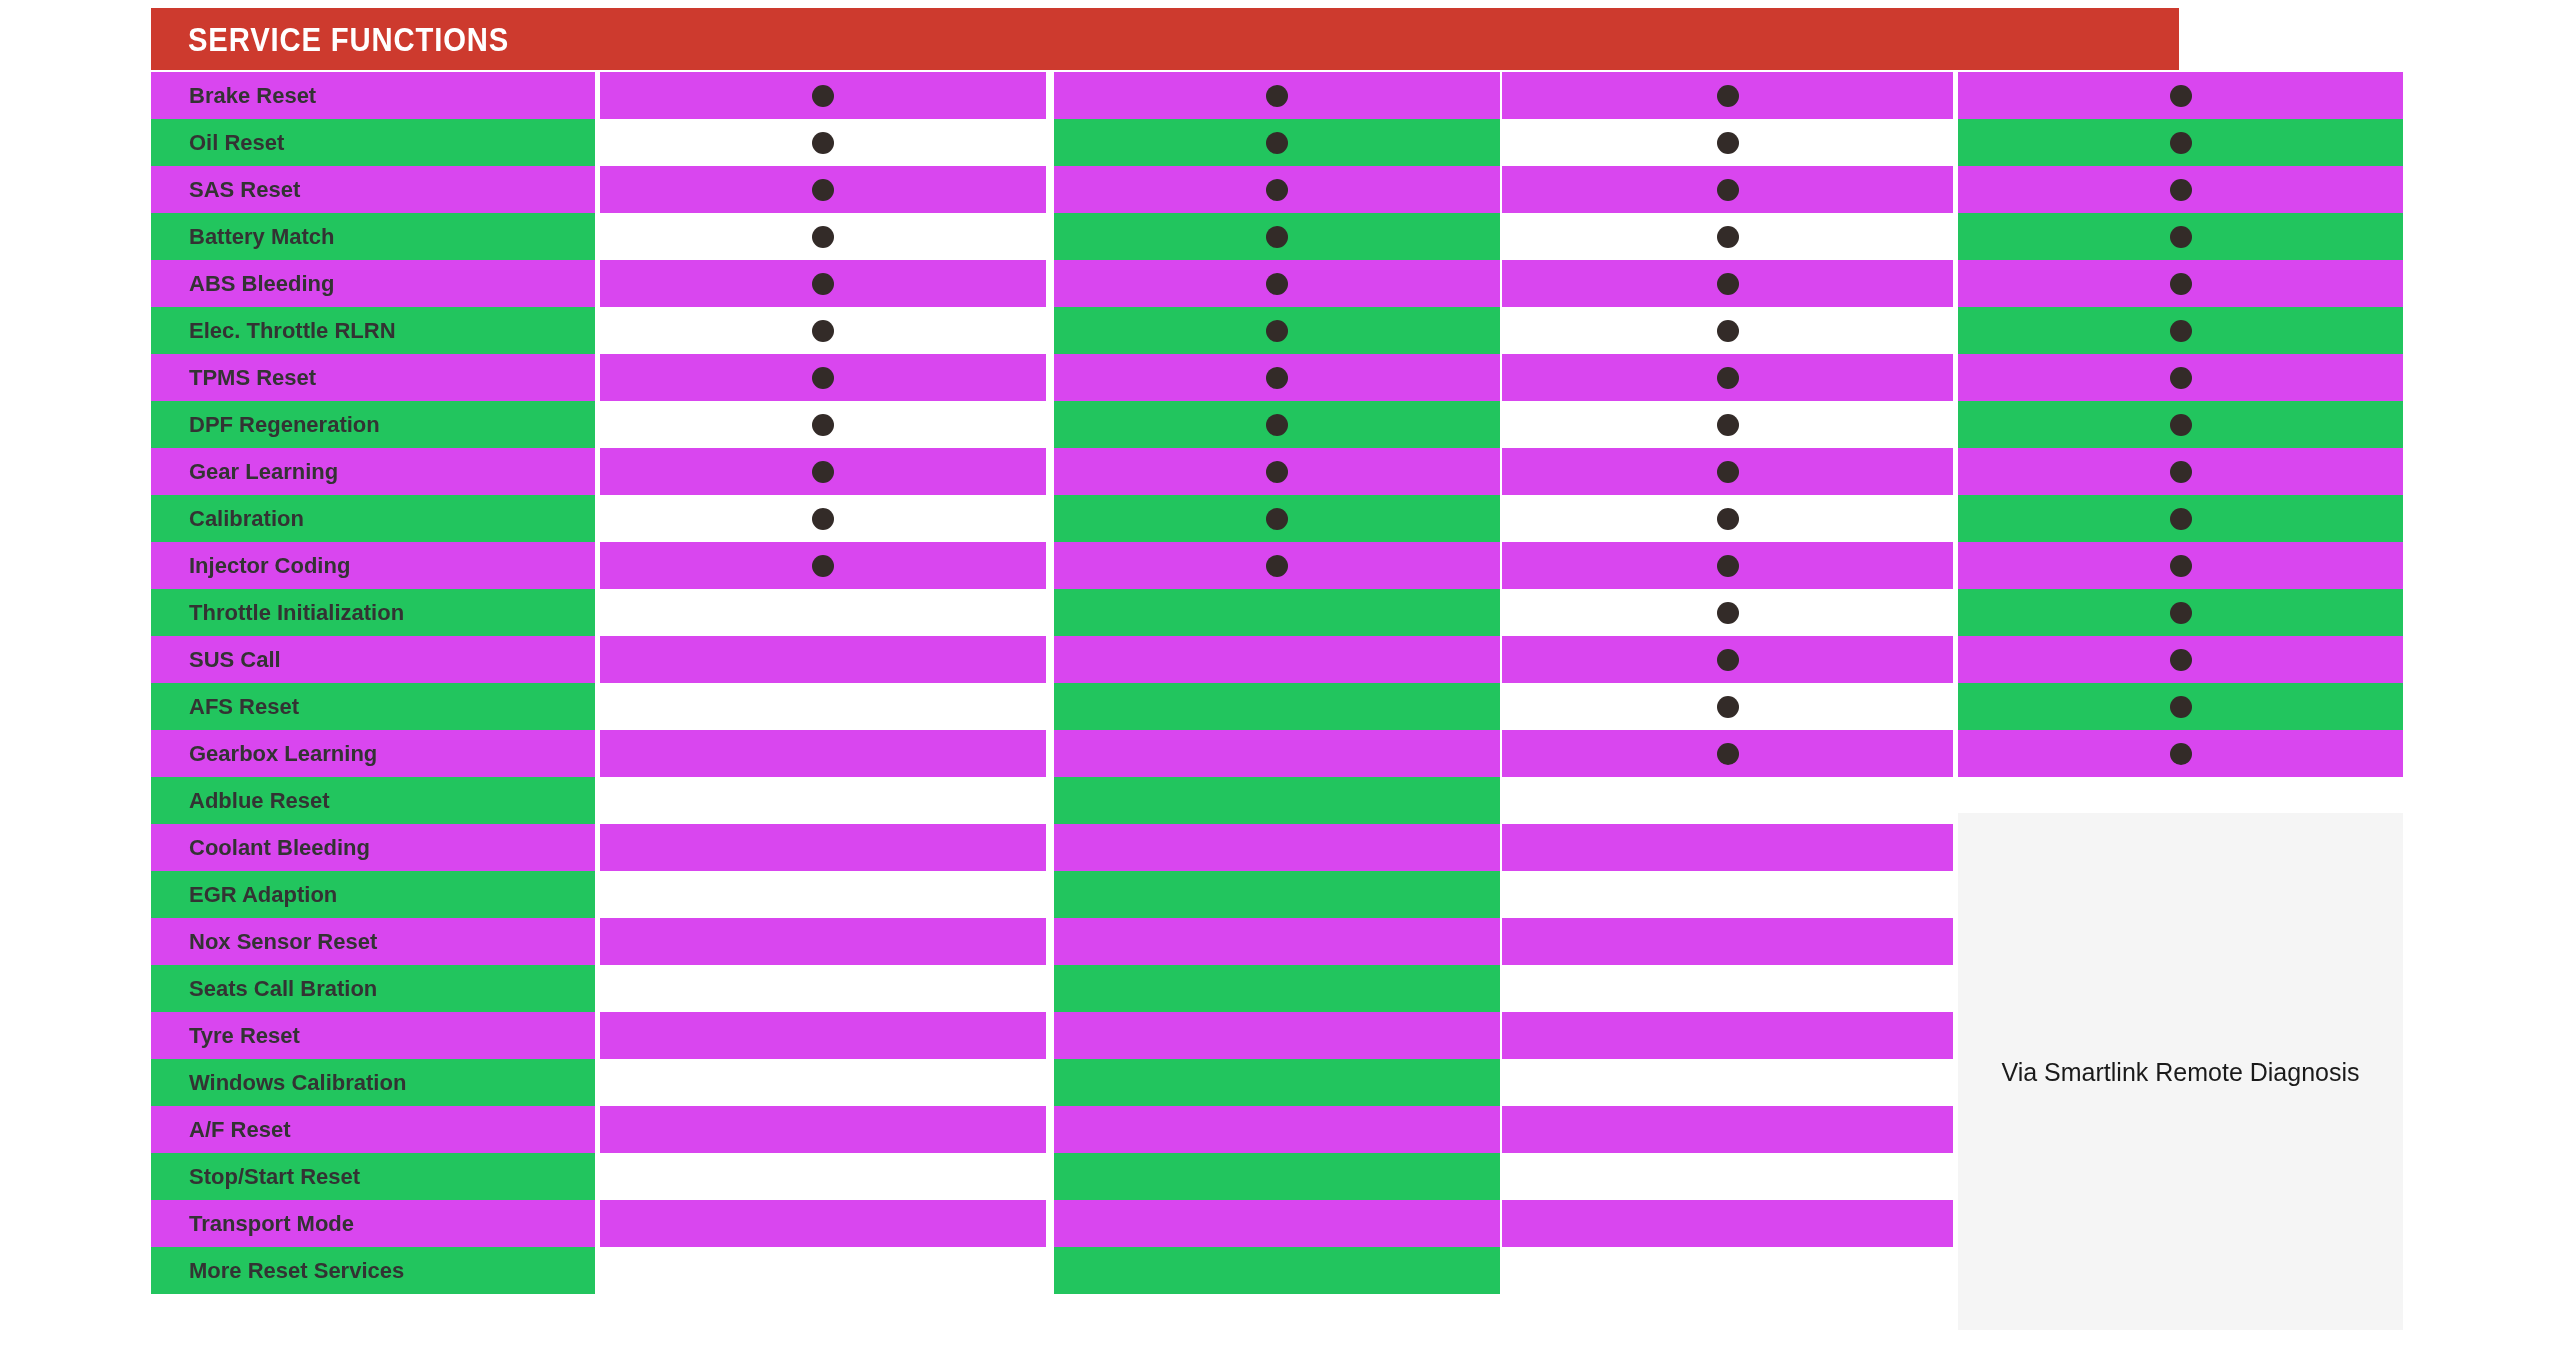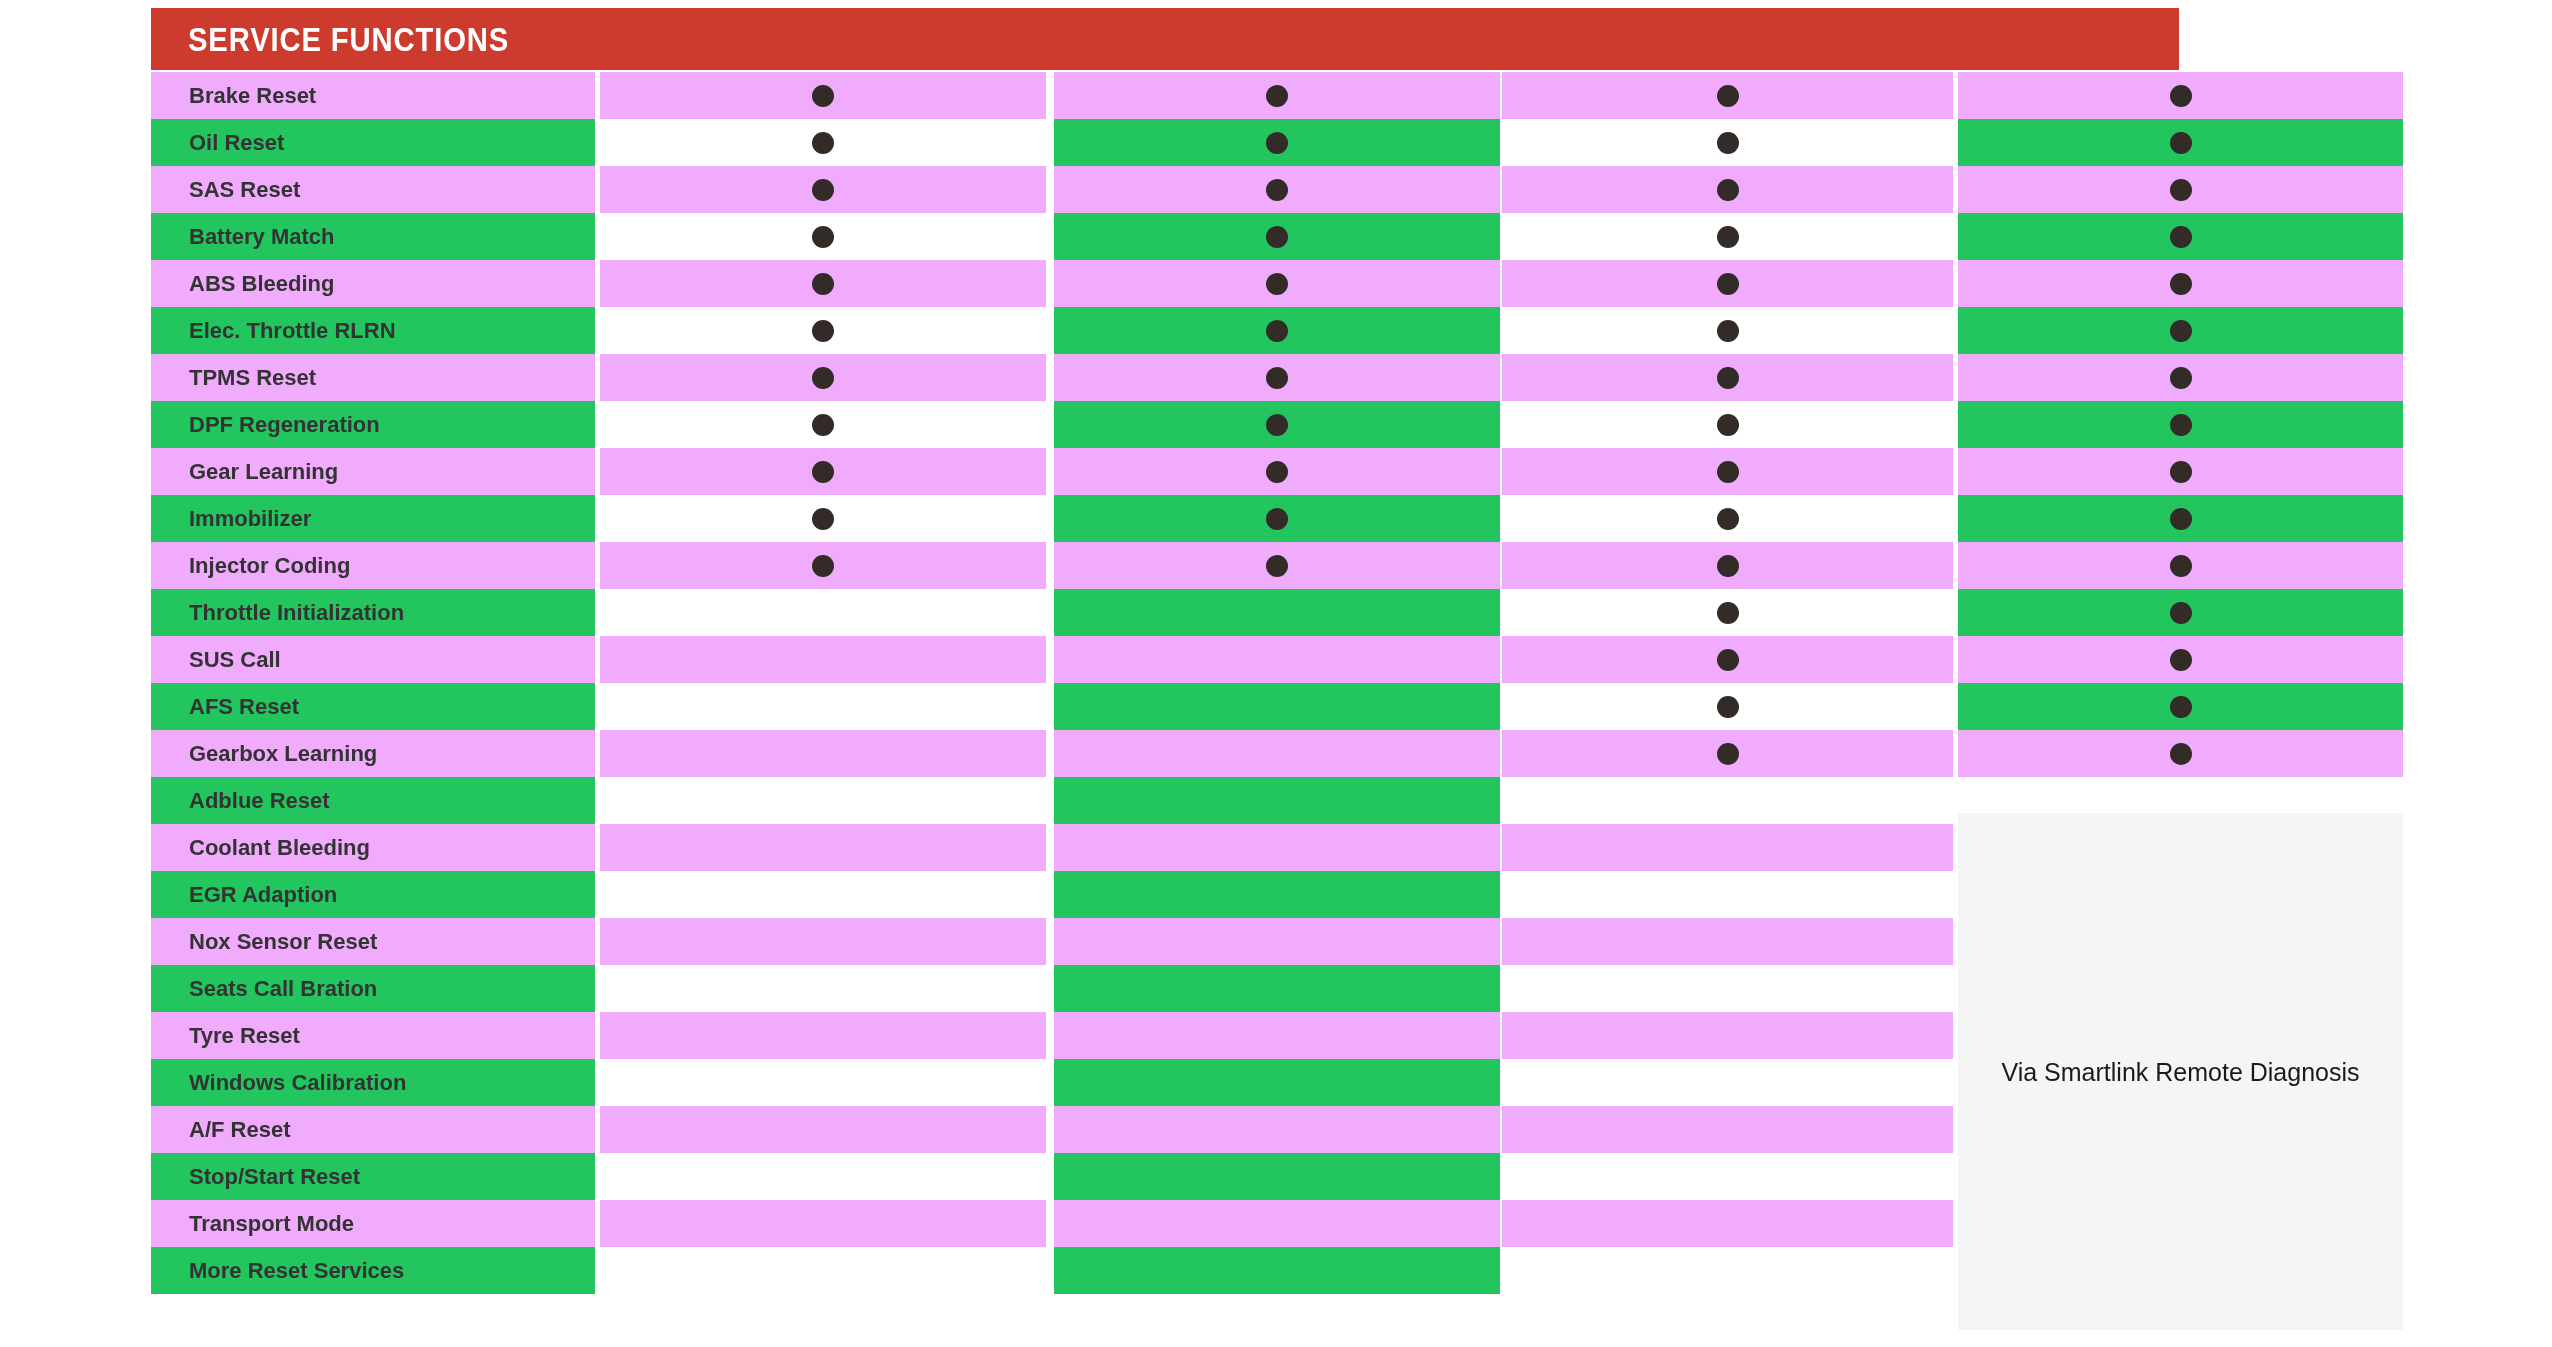--- a/index.html
+++ b/index.html
@@ -100,21 +100,21 @@
     top: 50%;
     width: 22px;
     height: 22px;
     margin-left: -11px;
     margin-top: -11px;
     border-radius: 50%;
     background: #332b28;
   }
 
   
-  .sh-dark   { background: #f0abfc; }
+  .sh-dark   { background: #d946ef; }
   .sh-lightA { background: #22c55e; }  
   .sh-lightB { background: #ffffff; }
 
   
   .merged-block {
     position: absolute;
     left: 1807px;
     width: 445px;
     background: #f5f5f5;
     box-sizing: border-box;
@@ -289,21 +289,21 @@
         </div>
         <div class="cell c2 sh-dark">
           <span class="dot"></span>
         </div>
         <div class="cell c3 sh-dark">
           <span class="dot"></span>
         </div>
       </div>
       <div class="row">
         <div class="cell-label sh-lightA">
-          <span class="txt">Immobilizer</span>
+          <span class="txt">Calibration</span>
         </div>
         <div class="cell c0 sh-lightB">
           <span class="dot"></span>
         </div>
         <div class="cell c1 sh-lightA">
           <span class="dot"></span>
         </div>
         <div class="cell c2 sh-lightB">
           <span class="dot"></span>
         </div>

